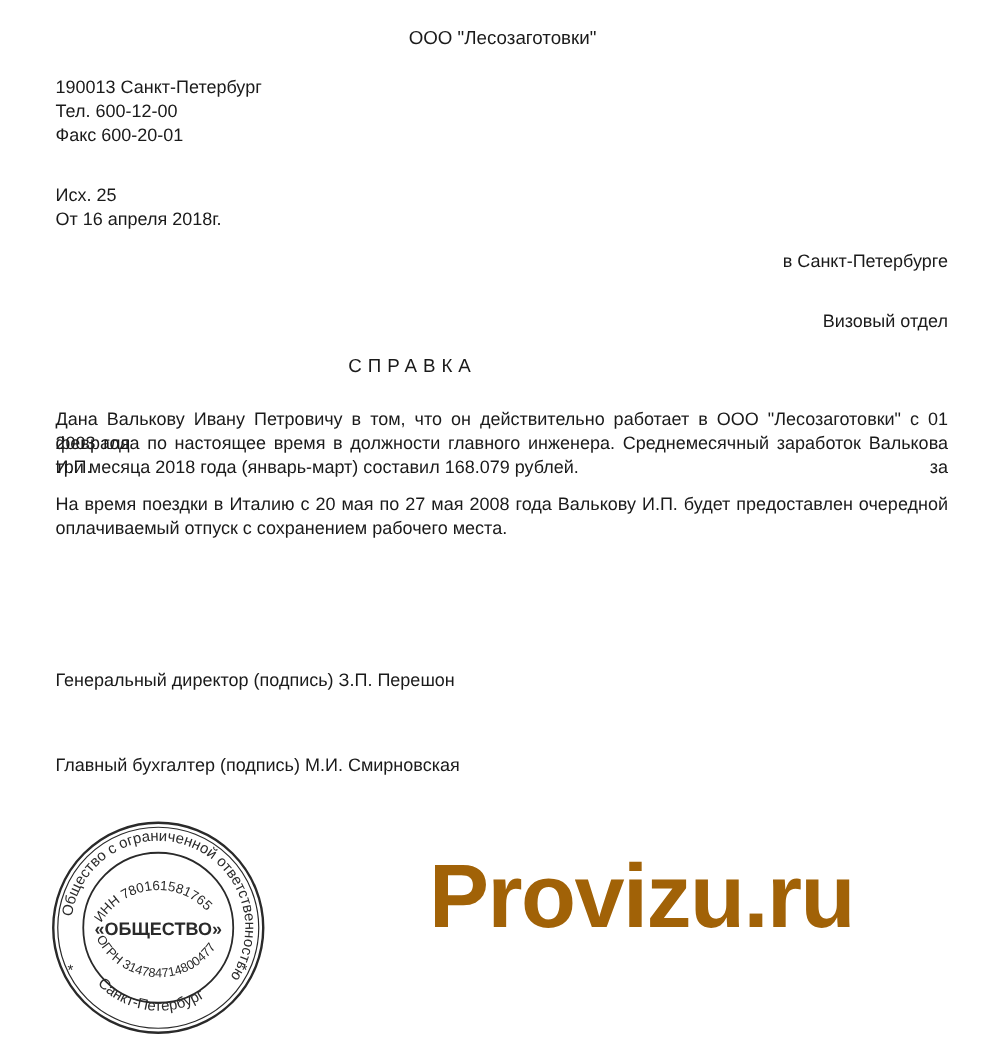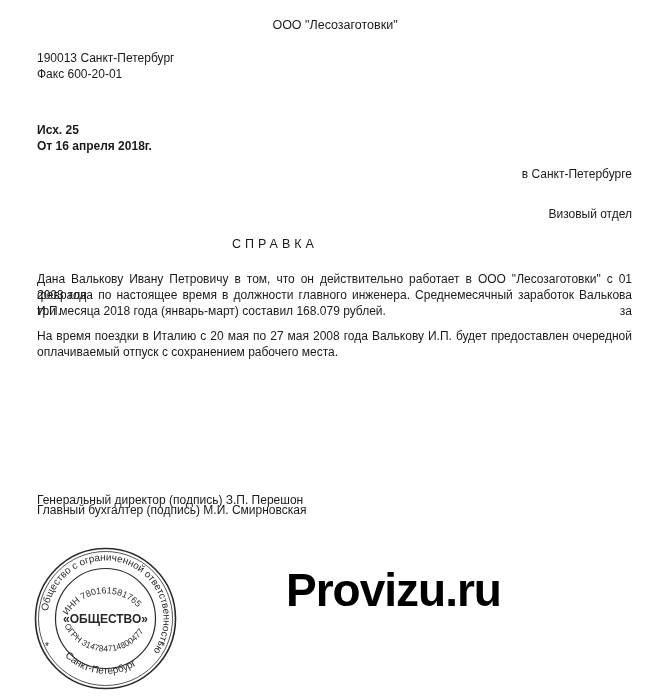--- a/index.html
+++ b/index.html
@@ -2,42 +2,43 @@
 <html><head>
 <meta charset="utf-8">
 <style>
   html, body { margin: 0; padding: 0; background: #ffffff; }
   body { width: 670px; height: 697px; position: relative; overflow: hidden;
          font-family: "Liberation Sans", sans-serif; color: #1a1a1a; font-size: 12px; }
   .abs { position: absolute; white-space: nowrap; }
   .line { height: 16px; line-height: 16px; }
   #company-title { left: 0; width: 670px; top: 18px; text-align: center; font-size: 12.5px; }
   #address-block { left: 37px; top: 50px; }
-  #ref-block { left: 37px; top: 122px; font-weight: bold; }
+  #ref-block { left: 37px; top: 122px; }
   #recipient-block { right: 38px; top: 166px; text-align: right; }
   #dept { right: 38px; top: 206px; text-align: center; }
   #doc-title { left: 0; width: 550px; top: 237px; text-align: center; letter-spacing: 4px; font-size: 12.5px; }
   .para { position: absolute; left: 37px; width: 595px; text-align: justify; line-height: 16px; white-space: normal; }
   .para .ln { display: block; height: 16px; text-align: justify; text-align-last: justify; }
   .para .ln.last { text-align-last: left; }
   #para1 { top: 271px; }
   #para2 { top: 328px; }
-  #sig-director { left: 37px; top: 492px; }
+  #sig-director { left: 37px; top: 445px; }
   #sig-accountant { left: 37px; top: 502px; text-align: right; }
-  #watermark { left: 286px; top: 563px; font-size: 46px; font-weight: bold; color: #000000; letter-spacing: -1px; }
+  #watermark { left: 286px; top: 563px; font-size: 60px; font-weight: bold; color: #a16207; letter-spacing: -1px; }
   #stamp { position: absolute; left: 33px; top: 546px; width: 145px; height: 145px; }
   .stamp-text { font-family: "Liberation Sans", sans-serif; fill: #2a2a2a; }
 </style>
 </head>
 <body>
 
 <div id="company-title" class="abs">ООО "Лесозаготовки"</div>
 
 <div id="address-block" class="abs">
   <div class="line">190013 Санкт-Петербург</div>
+  <div class="line">Тел. 600-12-00</div>
   <div class="line">Факс 600-20-01</div>
 </div>
 
 <div id="ref-block" class="abs">
   <div class="line">Исх. 25</div>
   <div class="line">От 16 апреля 2018г.</div>
 </div>
 
 <div id="recipient-block" class="abs">
   <div class="line">в Санкт-Петербурге</div>

